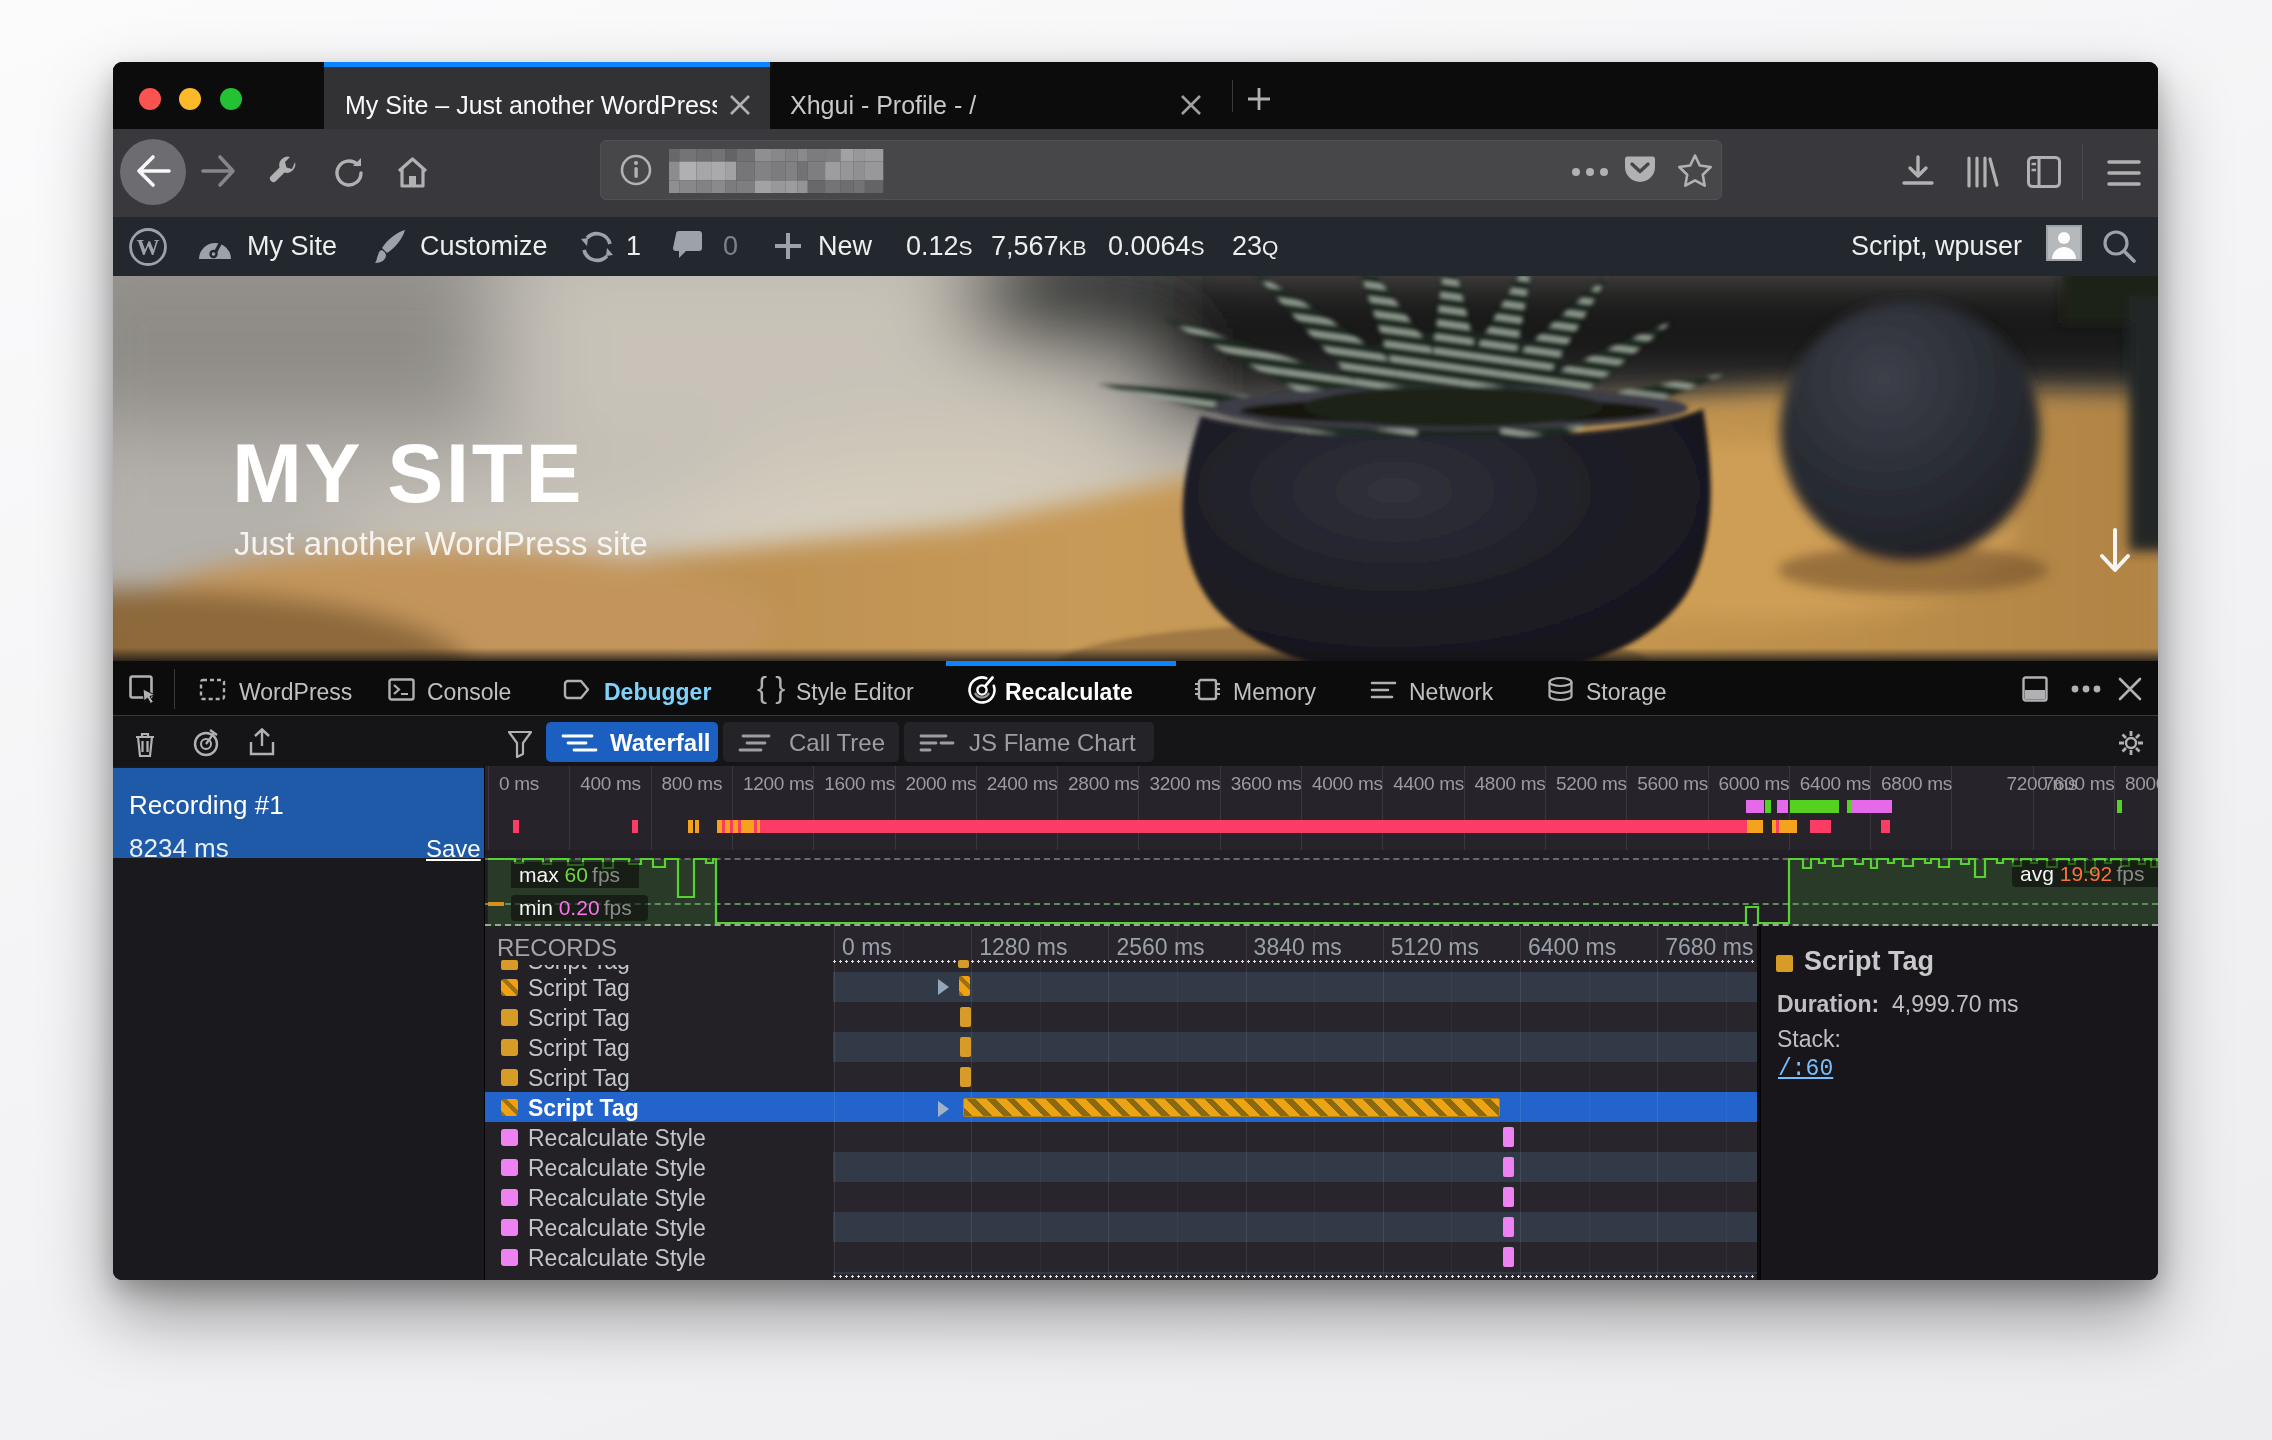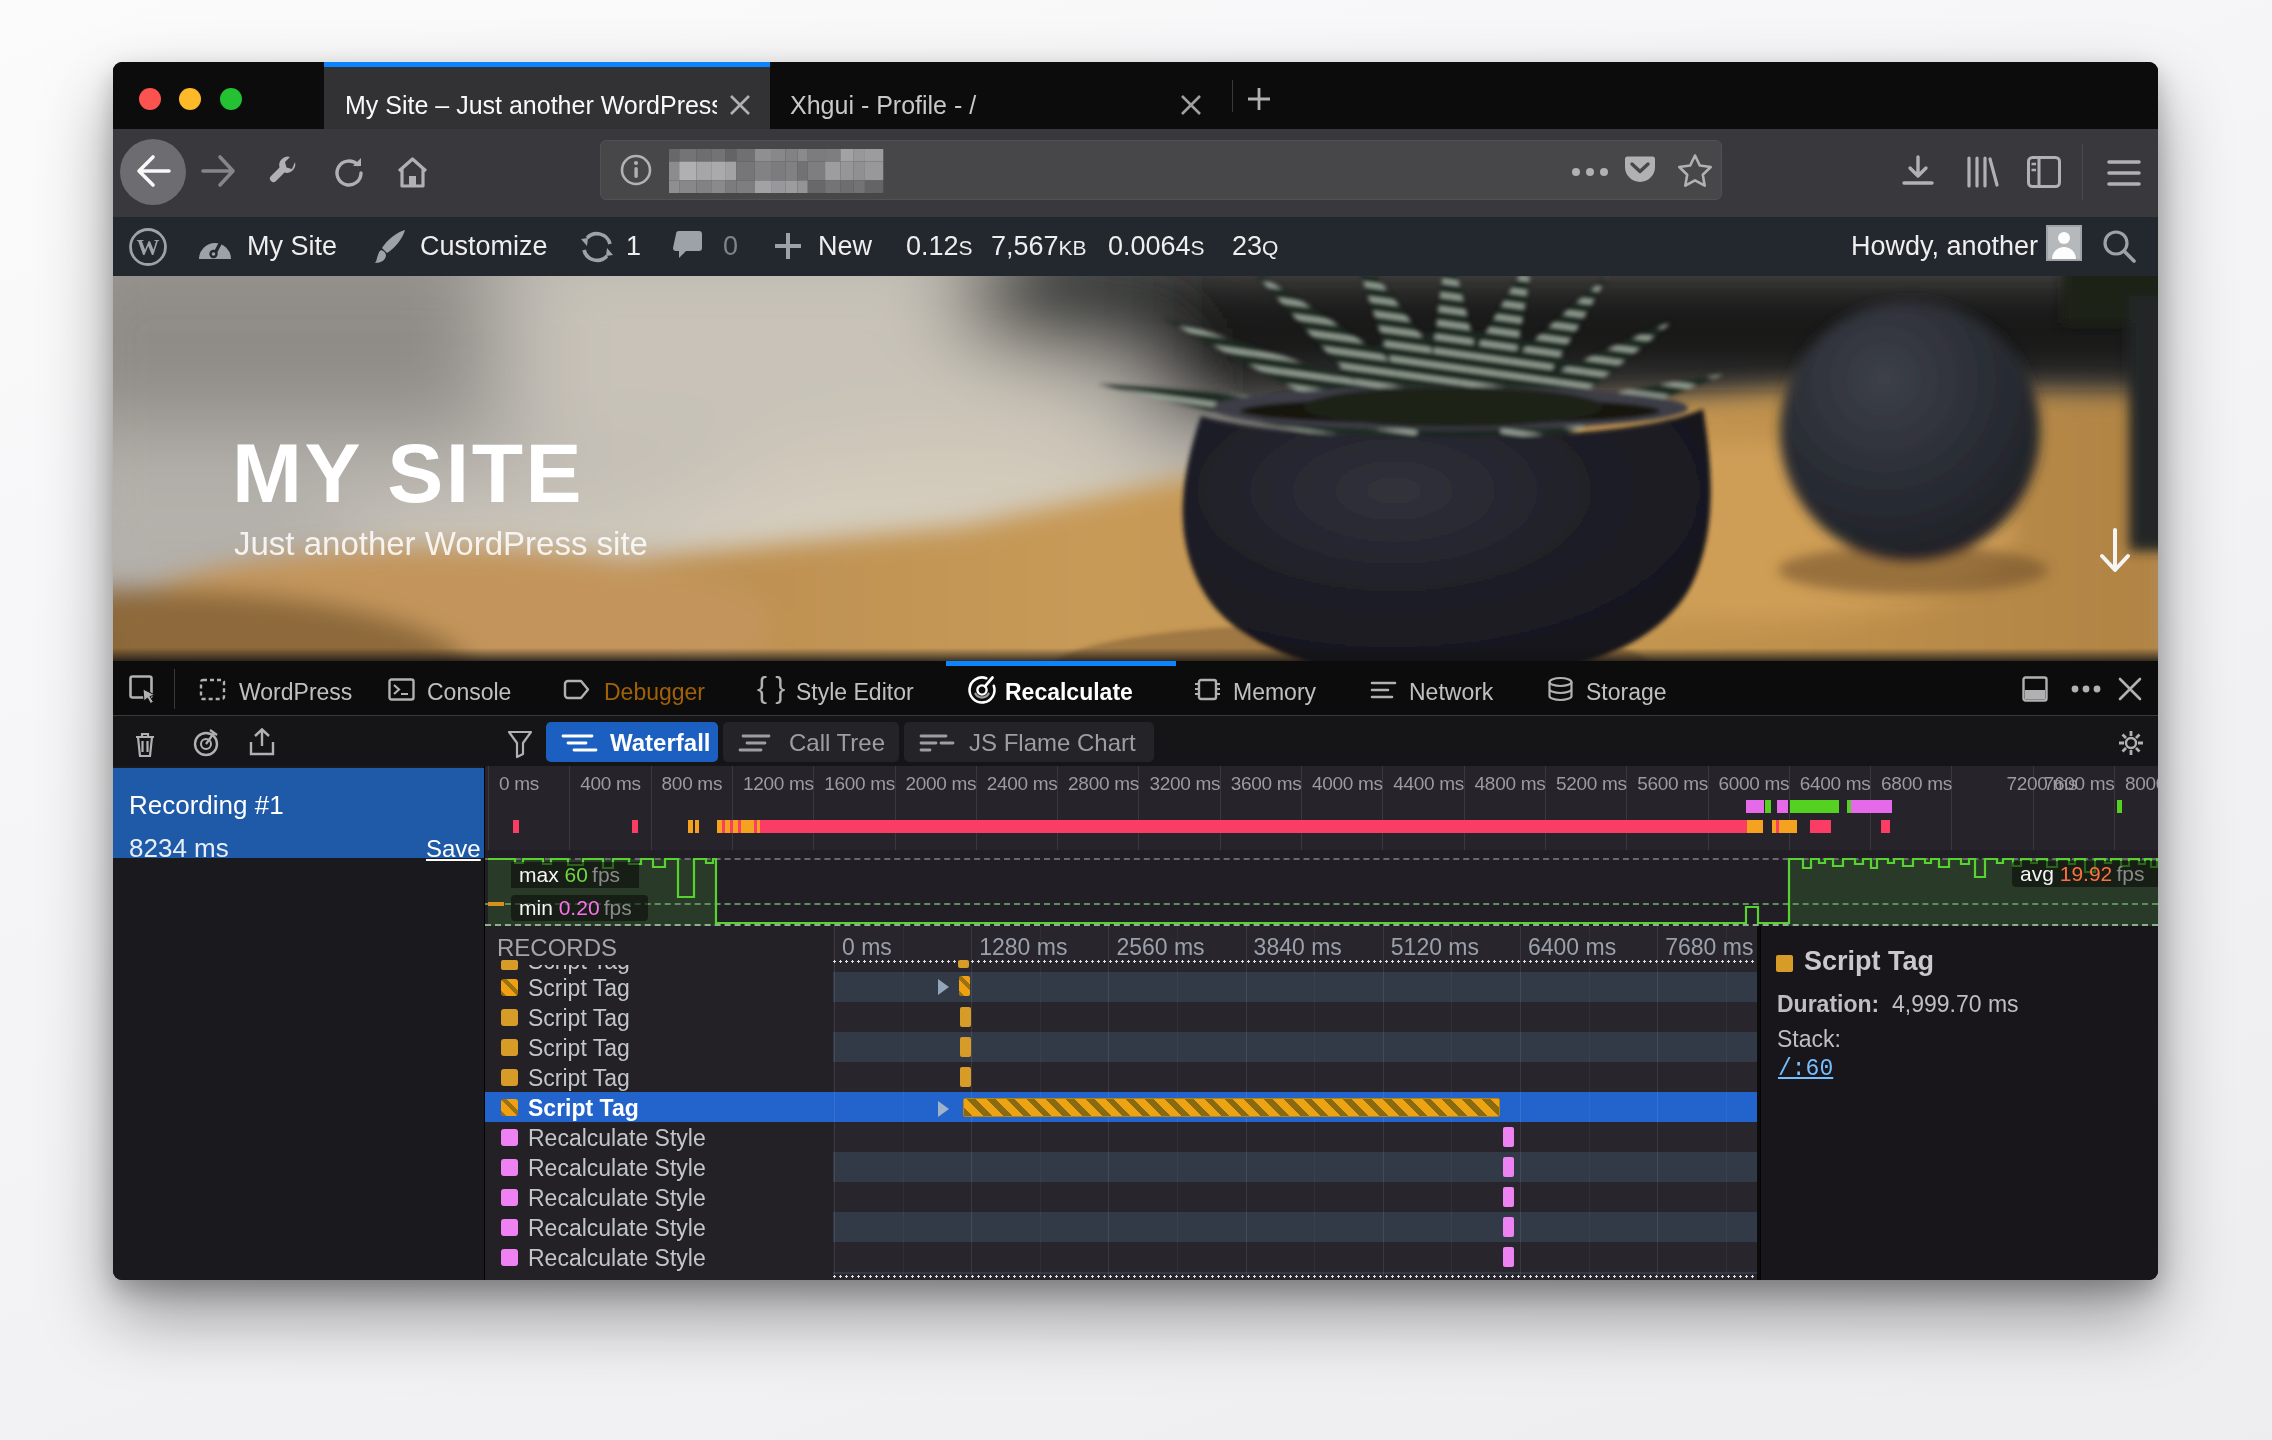--- a/index.html
+++ b/index.html
@@ -157,21 +157,21 @@
     </svg>
 <div class="tx" style="left:610px;top:169px;font-size:27px;color:#7e8289;">0</div>
 <svg class="ab" style="left:660px;top:169px;" width="30" height="30" viewBox="0 0 30 30">
       <path d="M15 2 V28 M2 15 H28" stroke="#9ca2a7" stroke-width="4"></path>
     </svg>
 <div class="tx" style="left:705px;top:169px;font-size:27px;color:#eeeeef;">New</div>
 <div class="tx" style="left:793px;top:169px;font-size:27px;color:#eeeeef;">0.12<span style="font-size:21px">S</span></div>
 <div class="tx" style="left:878px;top:169px;font-size:27px;color:#eeeeef;">7,567<span style="font-size:21px">KB</span></div>
 <div class="tx" style="left:995px;top:169px;font-size:27px;color:#eeeeef;">0.0064<span style="font-size:21px">S</span></div>
 <div class="tx" style="left:1119px;top:169px;font-size:27px;color:#eeeeef;">23<span style="font-size:21px">Q</span></div>
-<div class="tx" style="left:1738px;top:169px;font-size:27px;color:#eeeeef;">Howdy, another</div>
+<div class="tx" style="left:1738px;top:169px;font-size:27px;color:#eeeeef;">Script, wpuser</div>
 <div class="ab" style="left:1933px;top:163px;width:36px;height:36px;background:#c9cbcd;border:2px solid #9ea3a8;box-sizing:border-box;">
       <svg width="32" height="32" viewBox="0 0 32 32">
         <rect width="32" height="32" fill="#b6b9bc"></rect>
         <circle cx="16" cy="11" r="6" fill="#fdfdfd"></circle>
         <path d="M4 32 a12 12 0 0 1 24 0z" fill="#fdfdfd"></path>
       </svg>
     </div>
 <svg class="ab" style="left:1988px;top:166px;" width="36" height="36" viewBox="0 0 36 36">
       <circle cx="15" cy="15" r="11" stroke="#9ca2a7" stroke-width="3.2" fill="none"></circle>
       <path d="M23 23 L33 33" stroke="#9ca2a7" stroke-width="3.6" stroke-linecap="round"></path>
@@ -292,21 +292,21 @@
     </svg>
 <div class="tx" style="left:126px;top:617px;font-size:23px;color:#c0c0c2;font-weight:normal;">WordPress</div>
 <svg class="ab" style="left:275px;top:614px;" width="27" height="27" viewBox="0 0 27 27">
       <rect x="1.5" y="3.5" width="24" height="20" rx="2" stroke="#b1b1b3" stroke-width="2.4" fill="none"></rect>
       <path d="M6 9 l5 4.5 -5 4.5 M13 18 h7" stroke="#b1b1b3" stroke-width="2.2" fill="none"></path>
     </svg>
 <div class="tx" style="left:314px;top:617px;font-size:23px;color:#c0c0c2;font-weight:normal;">Console</div>
 <svg class="ab" style="left:450px;top:614px;" width="27" height="27" viewBox="0 0 27 27">
       <path d="M2 8 a3 3 0 0 1 3-3 h13 l7 8.5 -7 8.5 H5 a3 3 0 0 1-3-3 z" stroke="#b1b1b3" stroke-width="2.4" fill="none" stroke-linejoin="round"></path>
     </svg>
-<div class="tx" style="left:491px;top:617px;font-size:23px;color:#a16207;font-weight:normal;">Debugger</div>
+<div class="tx" style="left:491px;top:617px;font-size:23px;color:#7dd3fc;font-weight:bold;">Debugger</div>
 <svg class="ab" style="left:644px;top:612px;" width="30" height="30" viewBox="0 0 30 30">
       <text x="0" y="24" font-size="30" fill="#b1b1b3" font-family="Liberation Sans">{ }</text>
     </svg>
 <div class="tx" style="left:683px;top:617px;font-size:23px;color:#c0c0c2;">Style Editor</div>
 <svg class="ab" style="left:854px;top:612px;" width="30" height="30" viewBox="0 0 30 30">
       <path d="M19.3 4.25 A12.5 12.5 0 1 0 26.75 11.72" stroke="#ffffff" stroke-width="2.6" fill="none" stroke-linecap="round"></path>
       <circle cx="15" cy="16" r="4.6" stroke="#ffffff" stroke-width="2.4" fill="none"></circle>
       <path d="M18 12.4 L25.5 3.5" stroke="#ffffff" stroke-width="2.8" stroke-linecap="round"></path>
       <path d="M8.5 19.75 A7.5 7.5 0 0 0 21.5 19.75" stroke="#9a9a9c" stroke-width="2.4" fill="none" stroke-linecap="round"></path>
     </svg>

